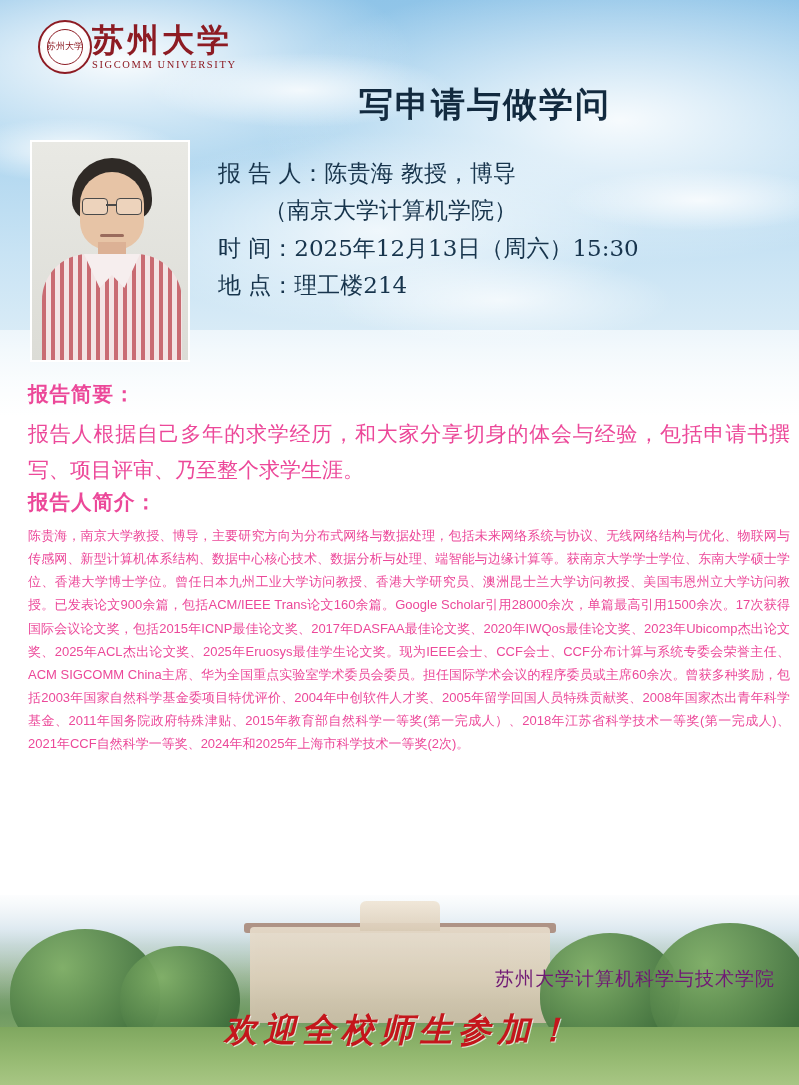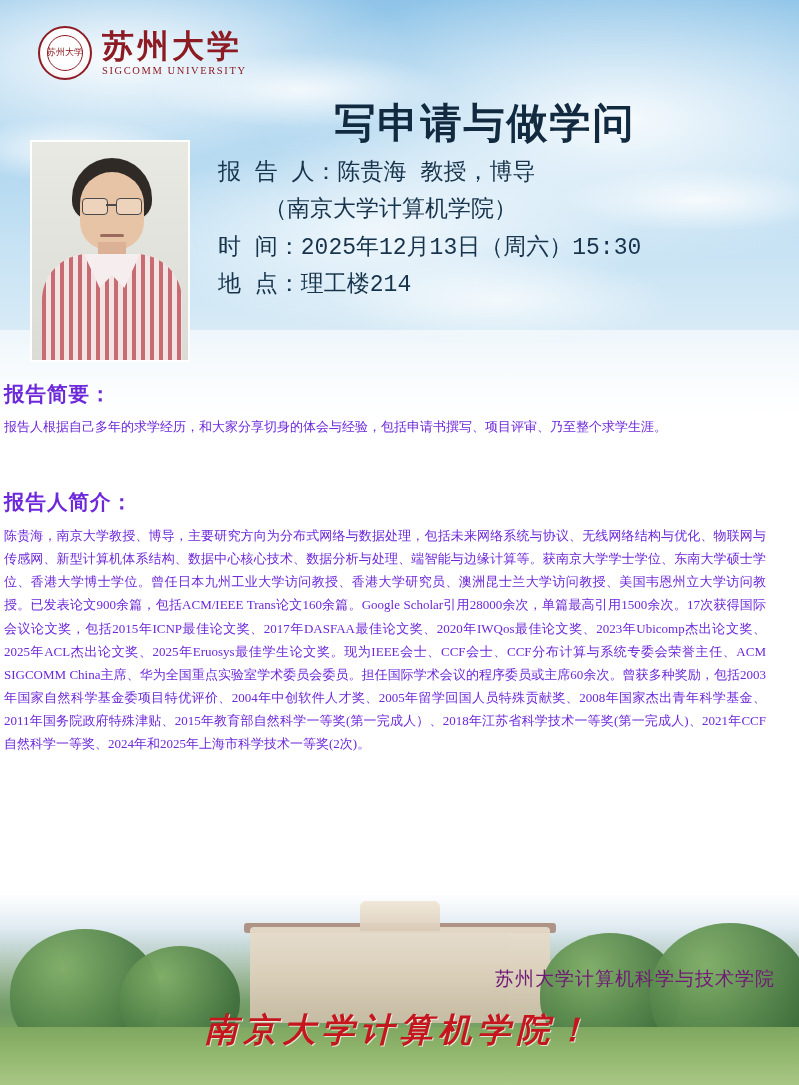--- a/index.html
+++ b/index.html
@@ -102,24 +102,23 @@
     left: 330px; bottom: 22px;
     width: 180px; height: 38px;
     background: linear-gradient(180deg, rgba(226,226,216,0.85), rgba(205,205,192,0.7));
     transform: perspective(120px) rotateX(55deg);
     opacity: 0.75;
   }
 
   
   .logo {
     position: absolute;
-    left: 38px; top: 26px;
+    left: 38px; top: 20px;
     display: flex;
     align-items: center;
-    gap: 10px;
   }
   .logo-seal {
     width: 54px; height: 54px;
     border-radius: 50%;
     border: 2px solid #8d1b23;
     background: radial-gradient(circle at 50% 45%, #ffffff 55%, #f2e3e3 100%);
     position: relative;
     box-sizing: border-box;
   }
   .logo-seal:before {
@@ -155,39 +154,39 @@
     margin-top: 4px;
     font-family: "Liberation Serif", serif;
     font-size: 10.5px;
     color: #8d1b23;
     letter-spacing: 1.6px;
   }
 
   
   .title {
     position: absolute;
-    left: 205px; top: 96px;
+    left: 205px; top: 82px;
     width: 560px;
     text-align: center;
     font-family: "DejaVu Serif", serif;
-    font-size: 41px;
+    font-size: 34px;
     font-weight: bold;
     color: #122a3f;
     letter-spacing: 2px;
   }
   .meta {
     position: absolute;
     left: 218px; top: 155px;
     width: 560px;
     font-family: "DejaVu Serif", serif;
     font-size: 23px;
     color: #17344c;
     line-height: 1.62;
   }
-  .meta-row { white-space: nowrap; font-family: Liberation Mono, monospace; }
+  .meta-row { white-space: nowrap; }
   .meta-sub {
     padding-left: 46px;
   }
 
   
   .portrait {
     position: absolute;
     left: 30px; top: 140px;
     width: 160px; height: 222px;
     border: 2px solid #ffffff;
@@ -250,33 +249,33 @@
     position: absolute;
     left: 52px; top: 112px;
     width: 56px; height: 34px;
     background: #f6eeee;
     clip-path: polygon(0 0, 100% 0, 72% 100%, 50% 62%, 28% 100%);
   }
 
   
   .section {
     position: absolute;
-    left: 4px;
+    left: 28px;
     width: 762px;
-    font-family: Liberation Serif, serif;
-    color: #6d28d9;
+    font-family: Liberation Sans, sans-serif;
+    color: #ec4899;
   }
   .sec-head {
     font-size: 20.5px;
     font-weight: bold;
     letter-spacing: 1px;
     margin-bottom: 8px;
   }
   .sec-body {
-    font-size: 13px;
+    font-size: 21px;
     line-height: 1.72;
     text-align: justify;
   }
   #abstract { top: 380px; }
   #bio { top: 488px; }
   #bio .sec-body { font-size: 13px; line-height: 1.78; }
 
   .org {
     position: absolute;
     right: 24px;
@@ -355,15 +354,15 @@
     <div class="sec-head">报告简要：</div>
     <div class="sec-body">报告人根据自己多年的求学经历，和大家分享切身的体会与经验，包括申请书撰写、项目评审、乃至整个求学生涯。</div>
   </div>
 
   <div class="section" id="bio">
     <div class="sec-head">报告人简介：</div>
     <div class="sec-body">陈贵海，南京大学教授、博导，主要研究方向为分布式网络与数据处理，包括未来网络系统与协议、无线网络结构与优化、物联网与传感网、新型计算机体系结构、数据中心核心技术、数据分析与处理、端智能与边缘计算等。获南京大学学士学位、东南大学硕士学位、香港大学博士学位。曾任日本九州工业大学访问教授、香港大学研究员、澳洲昆士兰大学访问教授、美国韦恩州立大学访问教授。已发表论文900余篇，包括ACM/IEEE Trans论文160余篇。Google Scholar引用28000余次，单篇最高引用1500余次。17次获得国际会议论文奖，包括2015年ICNP最佳论文奖、2017年DASFAA最佳论文奖、2020年IWQos最佳论文奖、2023年Ubicomp杰出论文奖、2025年ACL杰出论文奖、2025年Eruosys最佳学生论文奖。现为IEEE会士、CCF会士、CCF分布计算与系统专委会荣誉主任、ACM SIGCOMM China主席、华为全国重点实验室学术委员会委员。担任国际学术会议的程序委员或主席60余次。曾获多种奖励，包括2003年国家自然科学基金委项目特优评价、2004年中创软件人才奖、2005年留学回国人员特殊贡献奖、2008年国家杰出青年科学基金、2011年国务院政府特殊津贴、2015年教育部自然科学一等奖(第一完成人）、2018年江苏省科学技术一等奖(第一完成人)、2021年CCF自然科学一等奖、2024年和2025年上海市科学技术一等奖(2次)。</div>
   </div>
 
   <div class="org">苏州大学计算机科学与技术学院</div>
-  <div class="welcome">南京大学计算机学院！</div>
+  <div class="welcome">欢迎全校师生参加！</div>
 
 </div>
 
 </body></html>

